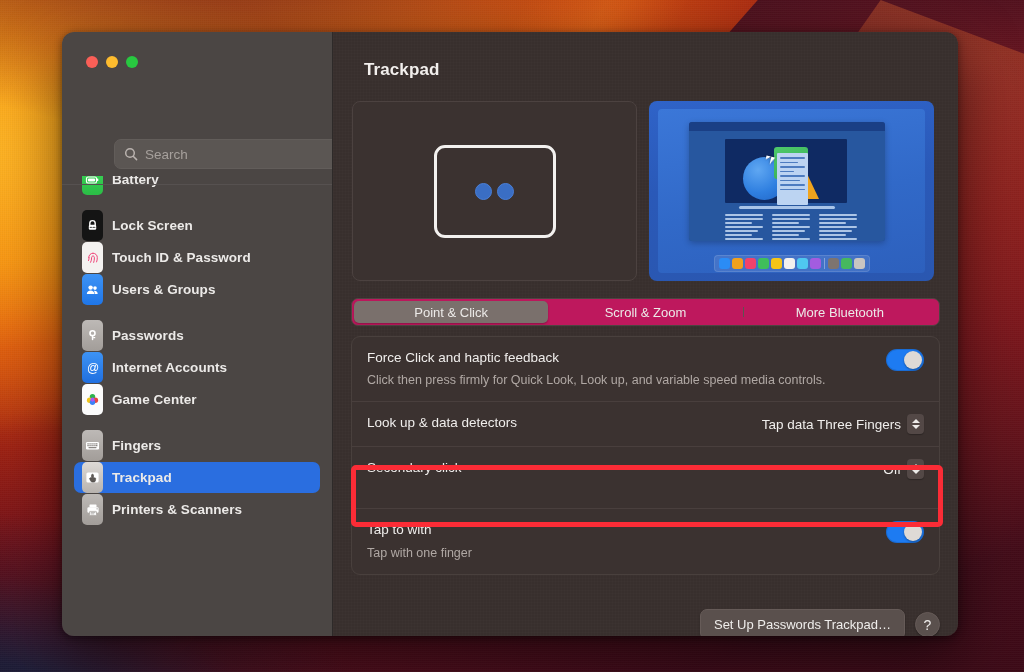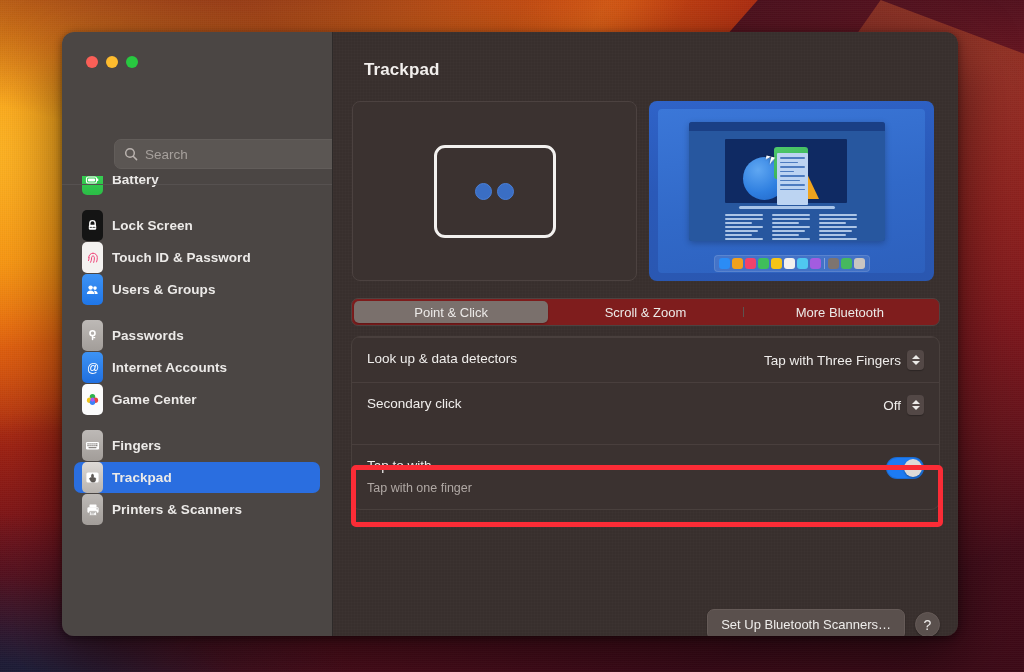--- a/index.html
+++ b/index.html
@@ -314,21 +314,21 @@
   .dk-sep {
     width: 1px; height: 11px;
     background: rgba(255,255,255,0.35);
     border-radius: 0; margin: 0 1px;
   }
 
   
   .tabs {
     display: flex;
     margin-top: 17px;
-    background: #7f1d1d;
+    background: #be185d;
     border: 1px solid #4e4341;
     border-radius: 7px;
     padding: 2px;
     height: 28px;
     align-items: stretch;
   }
   .tab {
     flex: 1;
     display: flex; align-items: center; justify-content: center;
     color: #eceae8;
@@ -695,27 +695,36 @@
         </div>
 
         <div class="tabs">
           <div class="tab active">Point &amp; Click</div>
           <div class="tab">Scroll &amp; Zoom</div>
           <div class="tab">More Bluetooth</div>
         </div>
 
         <div class="card">
 
+          <div class="row">
+            <div class="row-main">
+              <div class="row-title">Force Click and haptic feedback</div>
+              <div class="row-sub">Click then press firmly for Quick Look, Look up, and variable speed media controls.</div>
+            </div>
+            <div class="toggle">
+              <div class="knob"></div>
+            </div>
+          </div>
 
           <div class="row row-sep row-center">
             <div class="row-main">
               <div class="row-title">Look up &amp; data detectors</div>
             </div>
             <div class="popup">
-              <span class="popup-value">Tap with Three Fingers</span>
+              <span class="popup-value">Tap data Three Fingers</span>
               <span class="popup-chevrons">
                 <span class="chev chev-up"></span>
                 <span class="chev chev-dn"></span>
               </span>
             </div>
           </div>
 
           <div class="row row-sep row-center" style="height:62px;">
             <div class="row-main">
               <div class="row-title">Secondary click</div>
@@ -736,20 +745,20 @@
             </div>
             <div class="toggle">
               <div class="knob"></div>
             </div>
           </div>
 
         </div>
       </div>
 
       <div class="bottom-bar">
-        <div class="btn-bluetooth">Set Up Bluetooth Scanners…</div>
+        <div class="btn-bluetooth">Set Up Passwords Trackpad…</div>
         <div class="btn-help">?</div>
       </div>
     </div>
   </div>
 
   <div id="highlight-box"></div>
 </div>
 
 </body></html>

